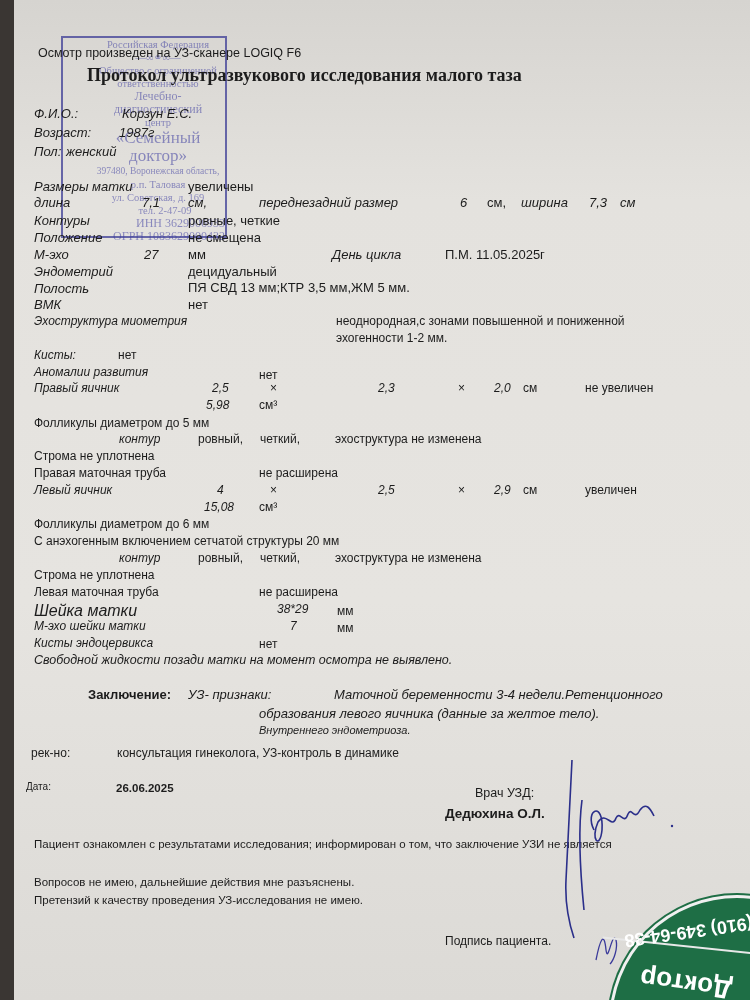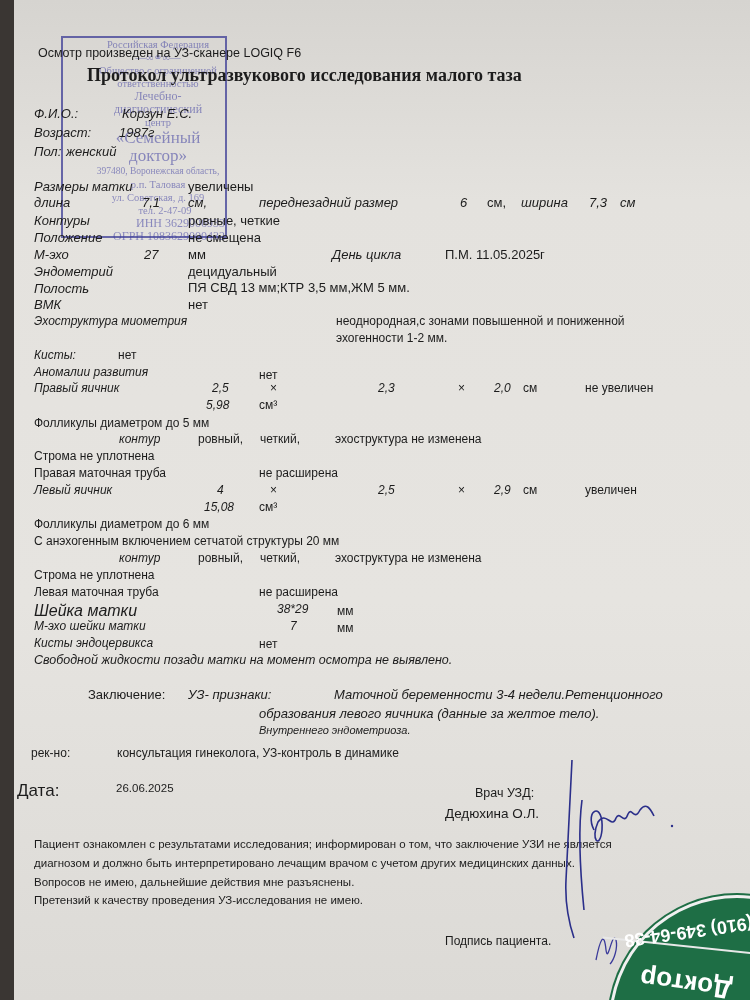--- a/index.html
+++ b/index.html
@@ -7,21 +7,21 @@
       width: 750px; height: 1000px; overflow: hidden; position: relative;
       background: #3a3633;
       font-family: "Liberation Sans", sans-serif;
     }
     .paper {
       position: absolute; left: 14px; top: 0; width: 736px; height: 1000px;
       background: linear-gradient(180deg, #d6d4d0 0%, #e4e2de 20%, #e6e4e0 60%, #dcdad6 100%);
       color: #1c1c1c;
     }
     .t { position: absolute; white-space: nowrap; font-size: 12.5px; }
-    .b { font-weight: normal; }
+    .b { font-weight: bold; }
     .i { }
     .bi { font-weight: normal; font-style: italic; }
     .serif { font-family: "Liberation Serif", serif; }
     .title { font-size: 18px; font-weight: bold; }
     .label { font-size: 13px; }
     .stamp {
       position: absolute; left: 47px; top: 36px; width: 134px; height: 198px;
       border: 2px solid rgba(60,60,150,0.75);
       color: rgba(60,60,160,0.55);
       font-family: Liberation Serif, serif;
@@ -176,27 +176,26 @@
 
   <div class="t b" style="left:74px;top:687px;font-size:13px">Заключение:</div>
   <div class="t bi" style="left:174px;top:687px;font-size:13px;font-weight:normal">УЗ- признаки:</div>
   <div class="t bi" style="left:320px;top:687px;font-size:13px">Маточной беременности 3-4 недели.Ретенционного</div>
   <div class="t bi" style="left:245px;top:706px;font-size:13px">образования левого яичника (данные за желтое тело).</div>
   <div class="t bi" style="left:245px;top:724px;font-size:11px">Внутреннего эндометриоза.</div>
 
   <div class="t i" style="left:17px;top:746px;font-size:12px">рек-но:</div>
   <div class="t i" style="left:103px;top:746px;font-size:12px">консультация гинеколога, УЗ-контроль в динамике</div>
 
-  <div class="t" style="left:3px;top:781px;font-size:17px">Дата:</div>
+  <div class="t" style="left:12px;top:781px;font-size:10px">Дата:</div>
   <div class="t b" style="left:102px;top:782px;font-size:11.5px">26.06.2025</div>
   <div class="t" style="left:461px;top:786px;font-size:12.5px">Врач УЗД:</div>
   <div class="t b" style="left:431px;top:806px;font-size:13.5px">Дедюхина О.Л.</div>
 
   <div class="t" style="left:20px;top:838px;font-size:11.5px">Пациент ознакомлен с результатами исследования; информирован о том, что заключение УЗИ не является</div>
-  <div class="t" style="left:20px;top:857px;font-size:11.5px">диагнозом и должно быть интерпретировано лечащим врачом с учетом других  медицинских данных.</div>
   <div class="t" style="left:20px;top:876px;font-size:11.5px">Вопросов не имею, дальнейшие действия мне разъяснены.</div>
   <div class="t" style="left:20px;top:894px;font-size:11.5px">Претензий к качеству проведения УЗ-исследования не имею.</div>
 
   <div class="t" style="left:431px;top:934px;font-size:12px">Подпись пациента.</div>
 
   <svg class="sig" viewBox="0 0 140 180">
     <path d="M18 0 C16 40, 14 80, 12 120 C11 140, 14 160, 20 178" stroke="#2b2f8a" stroke-width="1.6" fill="none"></path>
     <path d="M28 40 C24 70, 26 110, 30 150" stroke="#2b2f8a" stroke-width="1.6" fill="none"></path>
     <path d="M40 70 C30 50, 50 40, 48 70 C46 90, 36 80, 44 62 C52 50, 58 70, 62 58 C66 50, 70 66, 74 54 C78 46, 80 62, 86 50 C92 42, 96 48, 100 56" stroke="#2b2f8a" stroke-width="1.6" fill="none"></path>
     <circle cx="118" cy="66" r="1.2" fill="#2b2f8a"></circle>

